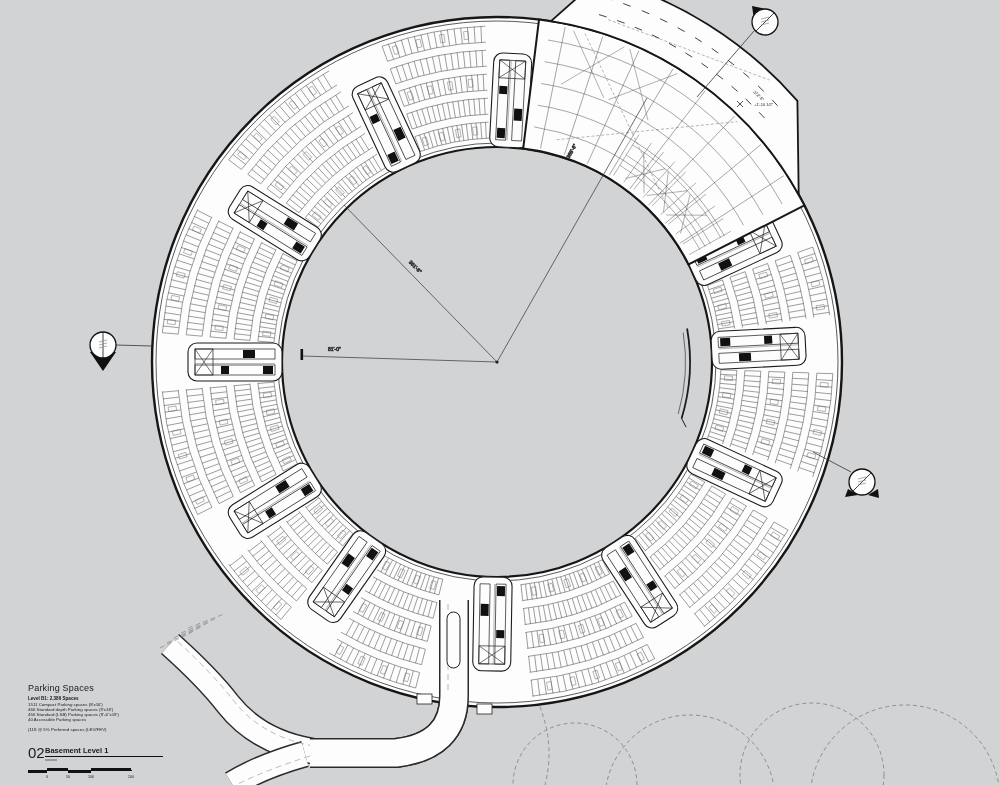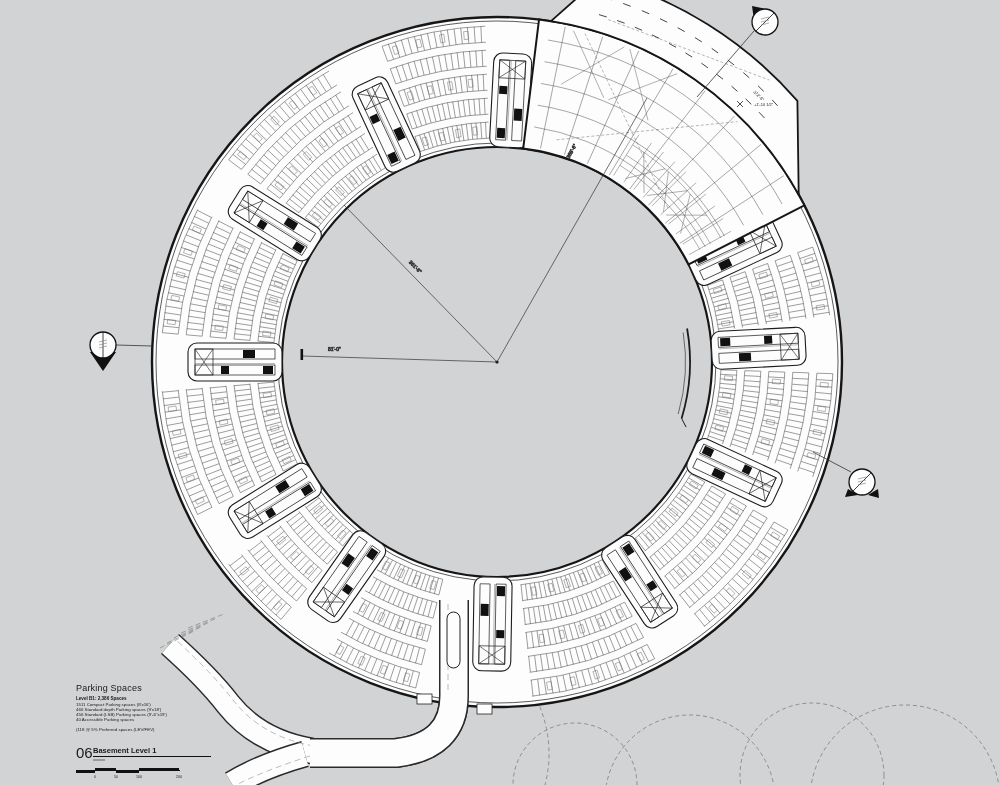--- a/index.html
+++ b/index.html
@@ -1,19 +1,19 @@
 <!DOCTYPE html>
 <html><head>
 <meta charset="utf-8">
 <style>
   html,body{margin:0;padding:0;background:#d2d3d4;}
   #stage{position:relative;width:1000px;height:785px;background:#d2d3d4;overflow:hidden;
          font-family:"Liberation Sans", sans-serif;color:#1a1a1a;}
   #plan-svg{position:absolute;left:0;top:0;}
-  .ov{position:absolute;white-space:pre;margin-left:48px;}
+  .ov{position:absolute;white-space:pre;}
   .legend-title{font-size:9px;letter-spacing:.2px;}
   .legend-bold{font-size:4.6px;font-weight:bold;}
   .legend-line{font-size:4.4px;line-height:6px;}
   .legend-note{font-size:4.4px;}
   .tb-num{font-size:15px;font-weight:400;}
   .tb-title{font-size:7.5px;border-bottom:1.4px solid #111;padding-bottom:1px;width:118px;font-weight:bold;}
   .tb-sub{width:12px;height:2px;background:#9a9a9a;margin-top:2px;}
   .sb-lab{position:absolute;top:7px;font-size:3.6px;transform:translateX(-50%);}
   .sb-seg{position:absolute;height:2.4px;background:#111;}
   .sb-line{position:absolute;left:0;top:2.4px;width:104px;height:.7px;background:#111;}
@@ -324,21 +324,21 @@
     </svg>
 
   <div class="ov legend-title" style="left:28px;top:683px">Parking Spaces</div>
   <div class="ov legend-bold" style="left:28px;top:696px">Level B1: 2,386 Spaces</div>
   <div class="ov legend-line" style="left:28px;top:702px">1511 Compact Parking spaces (8'x16')</div>
   <div class="ov legend-line" style="left:28px;top:707px">466 Standard depth Parking spaces (9'x18')</div>
   <div class="ov legend-line" style="left:28px;top:712px">456 Standard (LSB) Parking spaces (9'-6"x19')</div>
   <div class="ov legend-line" style="left:28px;top:717px">40 Accessible Parking spaces</div>
   <div class="ov legend-note" style="left:28px;top:727px">(118 @ 5% Preferred spaces (LEV/FEV)</div>
 
-  <div class="ov tb-num" style="left:28px;top:744px">06</div>
+  <div class="ov tb-num" style="left:28px;top:744px">02</div>
   <div class="ov tb-title" style="left:45px;top:746px">Basement Level 1</div>
   <div class="ov tb-sub" style="left:45px;top:757px"></div>
 
   <div class="ov" style="left:28px;top:768px;width:104px;height:14px">
     <div class="sb-seg" style="left:19px;width:21px;top:0"></div>
     <div class="sb-seg" style="left:63px;width:40px;top:0"></div>
     <div class="sb-seg" style="left:0;width:19px;top:2.4px"></div>
     <div class="sb-seg" style="left:40px;width:23px;top:2.4px"></div>
     <div class="sb-line"></div>
     <div class="sb-lab" style="left:19px">0</div>

